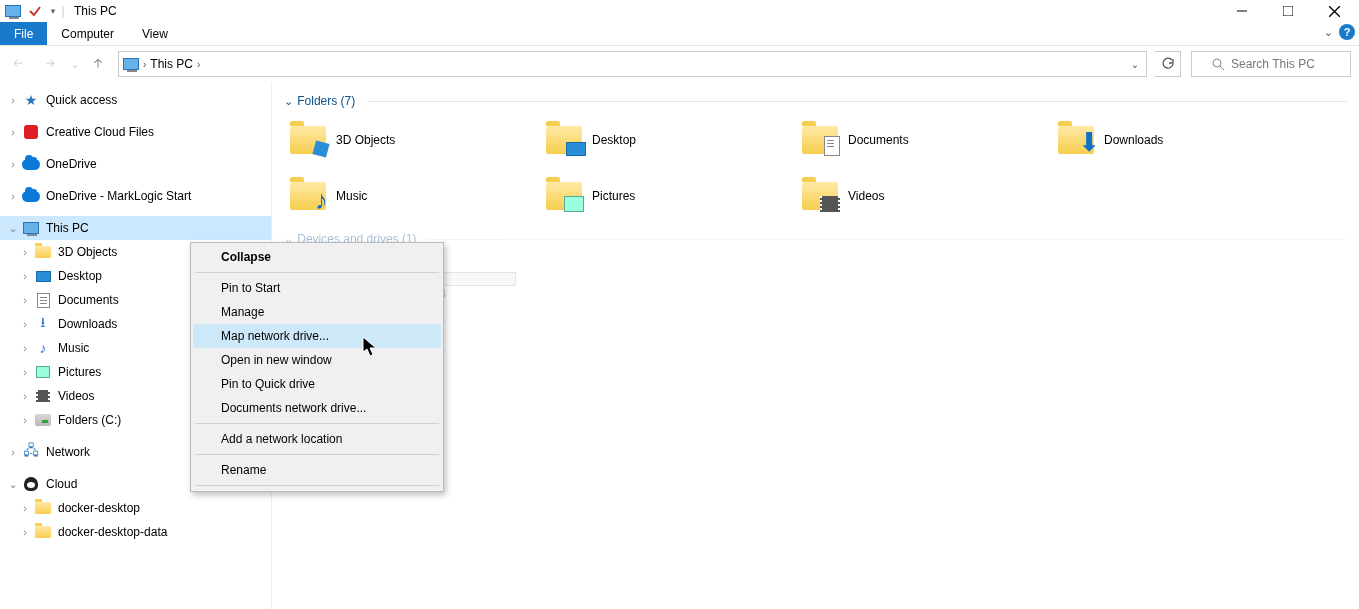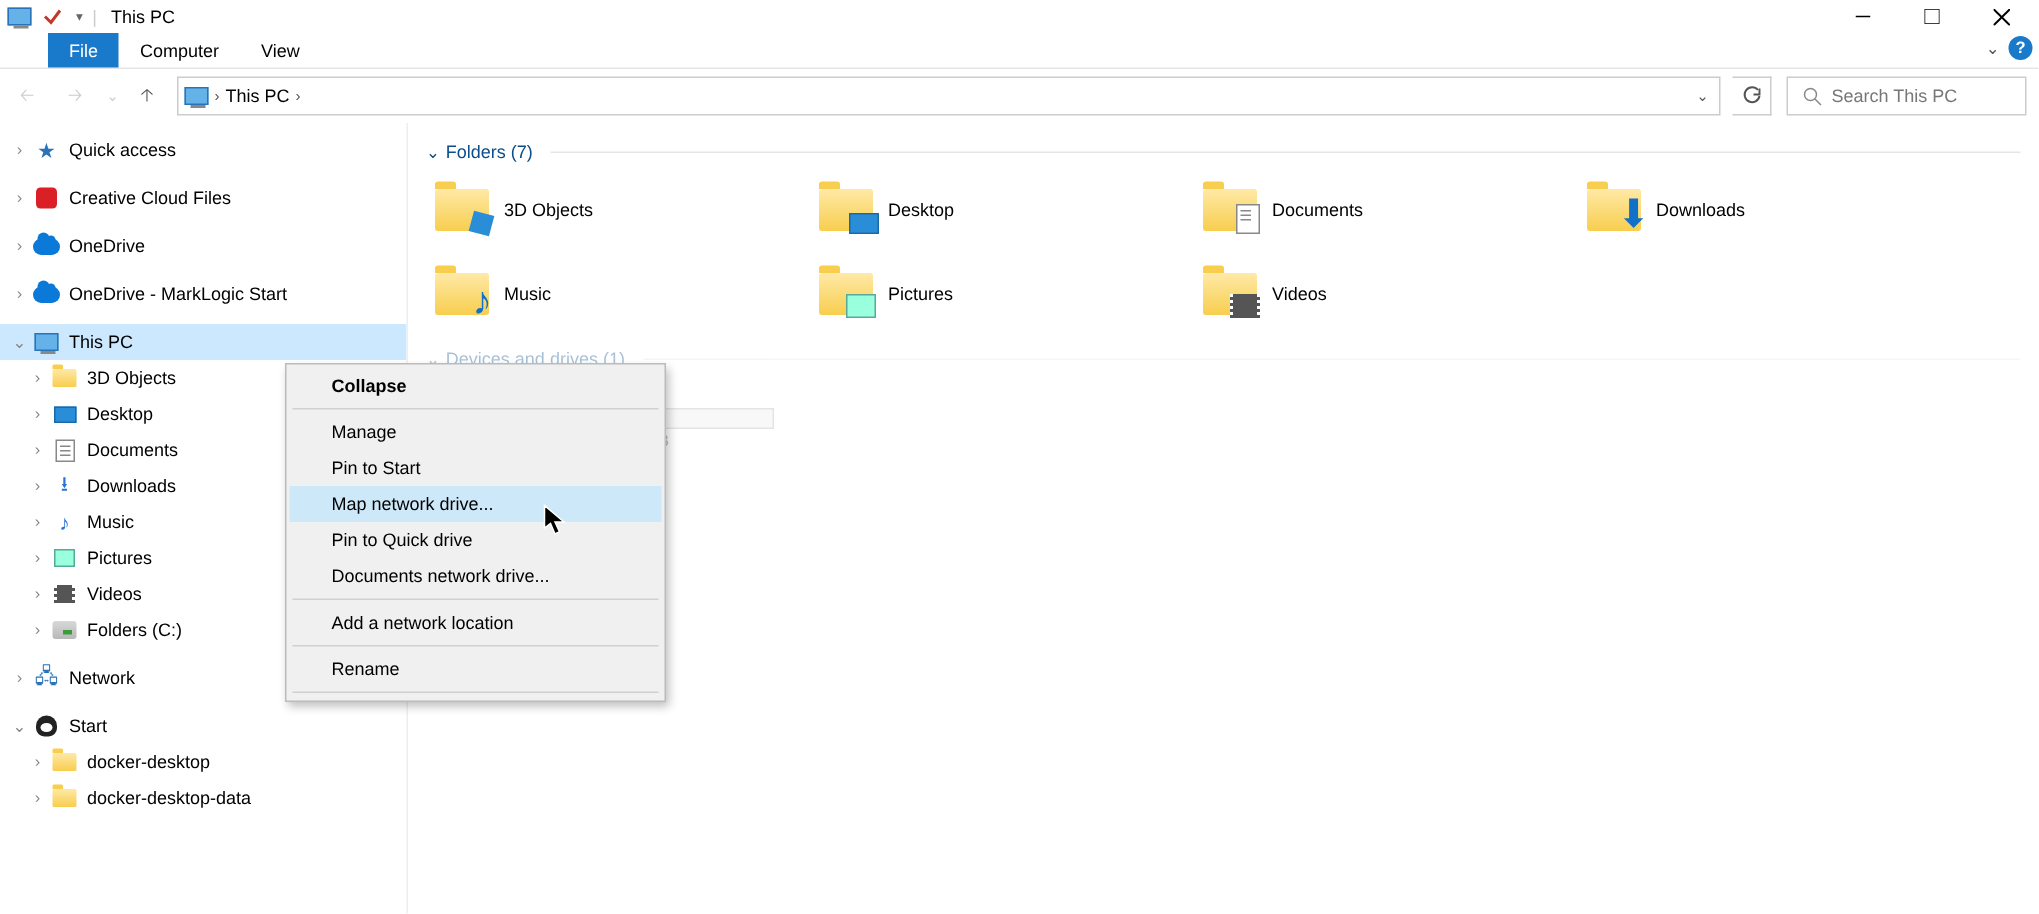--- a/index.html
+++ b/index.html
@@ -6,38 +6,38 @@
     body { width: 1359px; height: 609px; background: #fff; font-size: 12px; color: #000; overflow: hidden; position: relative; }
 
     
     .titlebar { height: 22px; display: flex; align-items: center; padding: 0 2px; }
     .qa-btn { width: 22px; height: 22px; display: flex; align-items: center; justify-content: center; }
     .title-text { margin-left: 8px; font-size: 12px; }
     .title-controls { margin-left: auto; display: flex; }
     .title-ctl { width: 46px; height: 22px; display: flex; align-items: center; justify-content: center; }
 
     
-    .ribbon { height: 24px; display: flex; align-items: stretch; background: #fff; border-bottom: 1px solid #e5e5e5; position: relative; padding-left: 32px; }
+    .ribbon { height: 24px; display: flex; align-items: stretch; background: #fff; border-bottom: 1px solid #e5e5e5; position: relative; }
     .ribbon-tab { padding: 0 14px; display: flex; align-items: center; font-size: 12px; cursor: pointer; }
     .ribbon-tab.file { background: #1979ca; color: #fff; }
     .ribbon-help { position: absolute; right: 4px; top: 2px; display: flex; gap: 6px; align-items: center; }
     .help-circle { width: 16px; height: 16px; background: #1979ca; color: #fff; border-radius: 50%; display: flex; align-items: center; justify-content: center; font-size: 11px; font-weight: bold; }
 
     
     .navbar { height: 36px; display: flex; align-items: center; padding: 4px 8px 4px 4px; gap: 4px; }
     .nav-arrow { width: 28px; height: 28px; display: flex; align-items: center; justify-content: center; color: #888; }
     .nav-arrow.disabled { color: #ccc; }
     .nav-up { width: 24px; height: 24px; display: flex; align-items: center; justify-content: center; color: #555; }
     .address { flex: 1; height: 26px; border: 1px solid #ccc; display: flex; align-items: center; margin: 0 4px; }
     .addr-icon { width: 24px; display: flex; align-items: center; justify-content: center; }
     .addr-seg { padding: 0 4px; display: flex; align-items: center; gap: 4px; height: 100%; }
     .addr-chev { font-size: 10px; color: #555; }
     .addr-drop { width: 22px; display: flex; align-items: center; justify-content: center; margin-left: auto; border-left: 0px; height: 100%; }
     .refresh { width: 26px; height: 26px; border: 1px solid #ccc; border-left: none; display: flex; align-items: center; justify-content: center; }
-    .search { width: 160px; height: 26px; border: 1px solid #ccc; margin-left: 6px; display: flex; align-items: center; padding: 0 10px; color: #777; gap: 6px; }
+    .search { width: 160px; height: 26px; border: 1px solid #ccc; margin-left: 6px; display: flex; align-items: center; padding: 0 20px; color: #777; gap: 6px; }
 
     
     .main { display: flex; height: calc(609px - 22px - 24px - 36px); }
 
     
     .tree { width: 272px; padding: 6px 0; overflow: hidden; border-right: 1px solid #eee; }
     .tree-item { display: flex; align-items: center; height: 24px; padding-left: 6px; gap: 2px; cursor: pointer; }
     .tree-item.selected { background: #cce8ff; }
     .tree-item.spacer { height: 8px; }
     .twisty { width: 14px; font-size: 11px; color: #888; display: flex; justify-content: center; }
@@ -274,21 +274,21 @@
         <span class="twisty">›</span>
         <span class="tree-icon net-icon">🖧</span>
         <span class="tree-label">Network</span>
       </div>
     <div class="tree-item spacer"></div>
     <div class="tree-item indent-1">
         <span class="twisty">⌄</span>
         <span class="tree-icon">
           <span class="tux-icon"></span>
         </span>
-        <span class="tree-label">Start</span>
+        <span class="tree-label">Cloud</span>
       </div>
     <div class="tree-item indent-2">
         <span class="twisty">›</span>
         <span class="tree-icon">
           <span class="small-folder"></span>
         </span>
         <span class="tree-label">docker-desktop</span>
       </div>
     <div class="tree-item indent-2">
         <span class="twisty">›</span>
@@ -384,23 +384,24 @@
           <div style="font-size:11px;color:#555;margin-top:2px;text-align:right;padding-right:90px;"><span>GB</span></div>
         </div>
       </div>
     </div>
   </div>
 </div>
 
 <div class="ctxmenu">
   <div class="ctx-item bold">Collapse</div>
   <div class="ctx-sep"></div>
+  <div class="ctx-item">Pin to Start</div>
   <div class="ctx-item">Manage</div>
-  <div class="ctx-item">Pin to Start</div>
   <div class="ctx-item hovered">Map network drive...</div>
+  <div class="ctx-item">Open in new window</div>
   <div class="ctx-item">Pin to Quick drive</div>
   <div class="ctx-item">Documents network drive...</div>
   <div class="ctx-sep"></div>
   <div class="ctx-item">Add a network location</div>
   <div class="ctx-sep"></div>
   <div class="ctx-item">Rename</div>
   <div class="ctx-sep"></div>
 </div>
 
 <svg class="cursor" width="18" height="22" viewBox="0 0 18 22">

